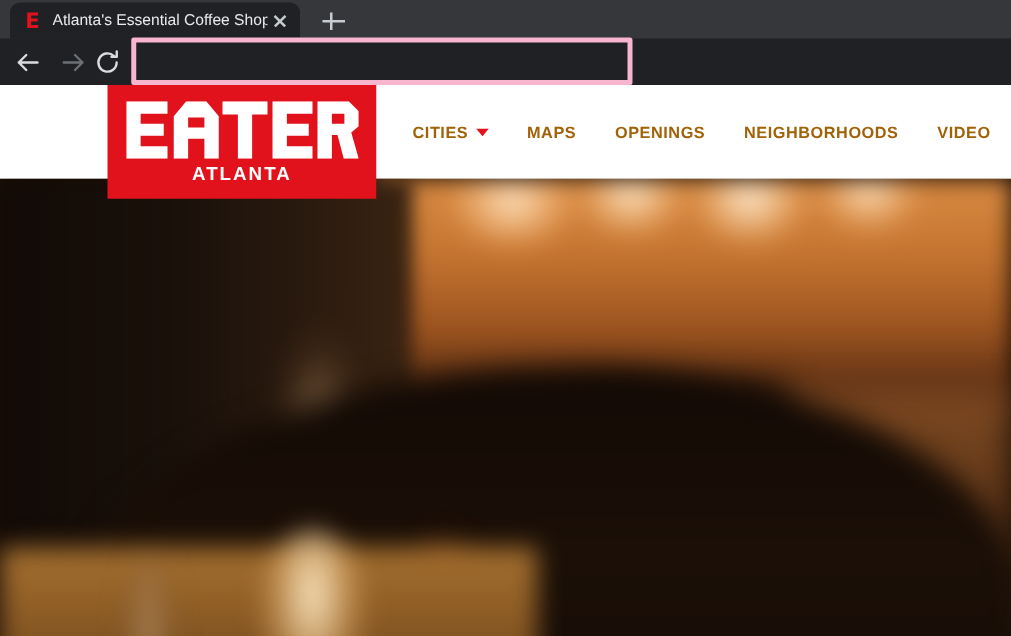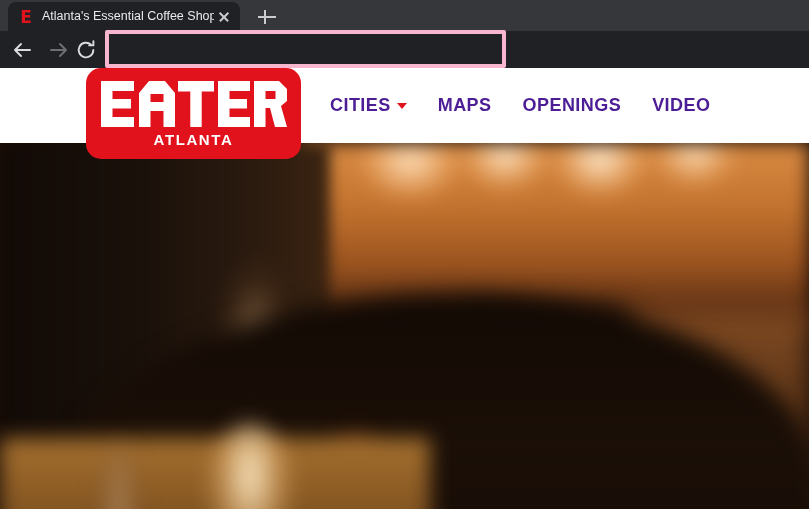--- a/index.html
+++ b/index.html
@@ -164,21 +164,20 @@
   #site-logo {
     position:absolute;
     left:86px; top:0px;
     width:215px; height:91px;
     background:#e1121c;
     z-index:5;
     display:flex;
     flex-direction:column;
     align-items:center;
     justify-content:flex-start;
-    border-radius:15px;
   }
   #logo-wordmark {
     margin-top:13px;
     width:186px; height:46px;
   }
   #logo-wordmark svg { display:block; width:186px; height:46px; }
   #logo-city {
     margin-top:4px;
     color:#ffffff;
     font-size:15px;
@@ -190,22 +189,22 @@
   
   #site-nav {
     position:absolute;
     left:330px; top:0;
     height:75px;
     display:flex;
     align-items:center;
     gap:0;
   }
   .nav-link {
-    color:#4c1d95;
-    font-size:18px;
+    color:#a16207;
+    font-size:13px;
     font-weight:bold;
     letter-spacing:0.45px;
     white-space:nowrap;
     margin-right:31px;
     display:flex;
     align-items:center;
     text-transform:uppercase;
   }
   .nav-link:last-child { margin-right:5px; }
   .nav-caret {
@@ -356,20 +355,23 @@
     <nav id="site-nav">
       <span class="nav-link">
         <span>CITIES</span>
         <span class="nav-caret"></span>
       </span>
       <span class="nav-link">
         <span>MAPS</span>
       </span>
       <span class="nav-link">
         <span>OPENINGS</span>
+      </span>
+      <span class="nav-link">
+        <span>NEIGHBORHOODS</span>
       </span>
       <span class="nav-link">
         <span>VIDEO</span>
       </span>
 
     </nav>
   </div>
 
   <a id="site-logo">
     <span id="logo-wordmark">

